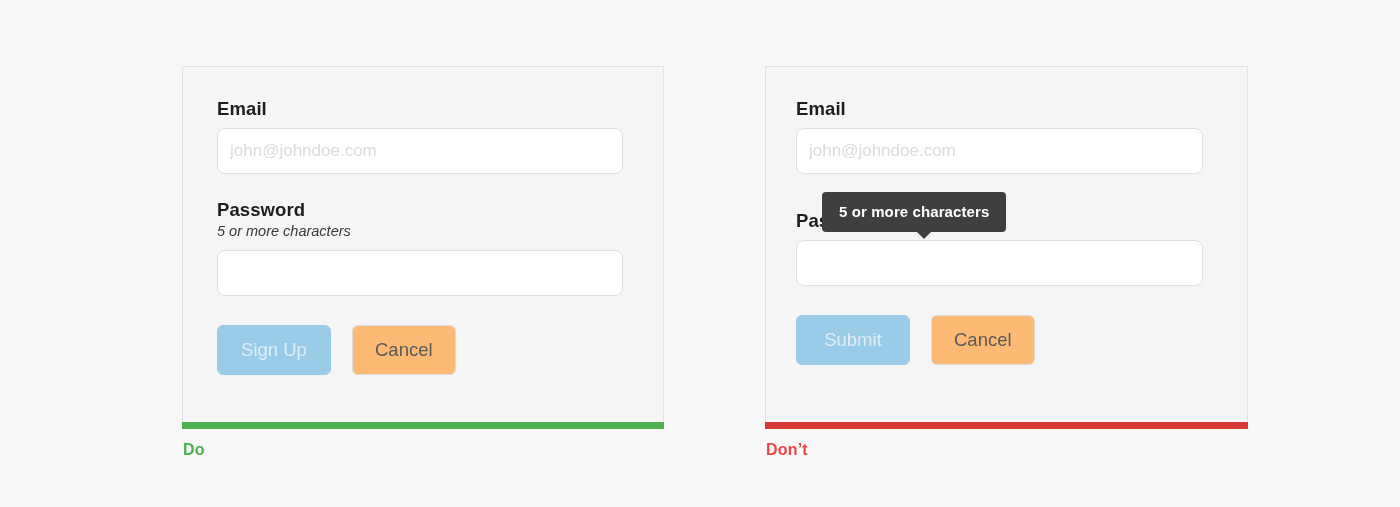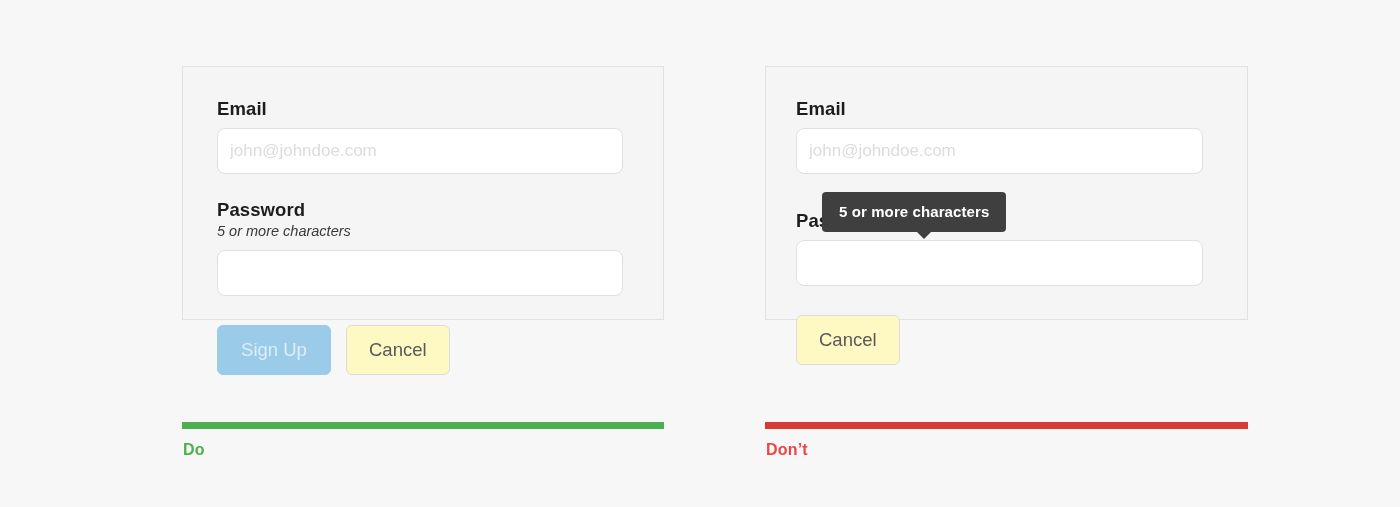--- a/index.html
+++ b/index.html
@@ -29,21 +29,21 @@
     height: 507px;
   }
   .example.left  { left: 182px;  width: 482px; }
   .example.right { left: 765px;  width: 483px; }
 
   .panel {
     position: absolute;
     top: 66px;
     left: 0;
     right: 0;
-    height: 254px;
+    height: 362px;
     box-sizing: border-box;
     background: #f5f5f5;
     border: 1px solid #e2e2e2;
   }
 
   .panel-inner {
     position: absolute;
     left: 34px;
     right: 40px;
     top: 30px;
@@ -141,21 +141,21 @@
     border-left: 8px solid transparent;
     border-right: 8px solid transparent;
     border-top: 8px solid #3f3f3f;
   }
 
   
   .button-row {
     margin-top: 29px;
     display: flex;
     align-items: center;
-    gap: 15px;
+    gap: 21px;
   }
 
   .btn {
     box-sizing: border-box;
     font-family: "Liberation Sans", sans-serif;
     font-size: 18.5px;
     line-height: 1;
     height: 50px;
     border-radius: 6px;
     padding: 0 22px;
@@ -167,21 +167,21 @@
   }
 
   .btn-primary-disabled {
     background: #9acbe8;
     border: 1px solid #9acbe8;
     color: #ddeef8;
     min-width: 114px;
   }
 
   .btn-secondary {
-    background: #fef9c3;
+    background: #fdba74;
     border: 1px solid #dcdcdc;
     color: #595959;
     min-width: 96px;
   }
 
   
   .verdict-bar {
     position: absolute;
     left: 0;
     right: 0;
@@ -242,20 +242,21 @@
         </div>
 
         <div class="tooltip">5 or more characters</div>
 
         <div class="field password-block">
           <span class="field-label"><span>Password</span><span class="help-icon">?</span></span>
           <input class="text-input" type="password" placeholder="" style="">
         </div>
 
         <div class="button-row">
+          <button class="btn btn-primary-disabled">Submit</button>
           <button class="btn btn-secondary">Cancel</button>
         </div>
 
       </div>
     </div>
 
     <div class="verdict-bar" style="background:#d63a35"></div>
     <div class="verdict-label" style="color:#ef4444">Don’t</div>
   </div>
 

